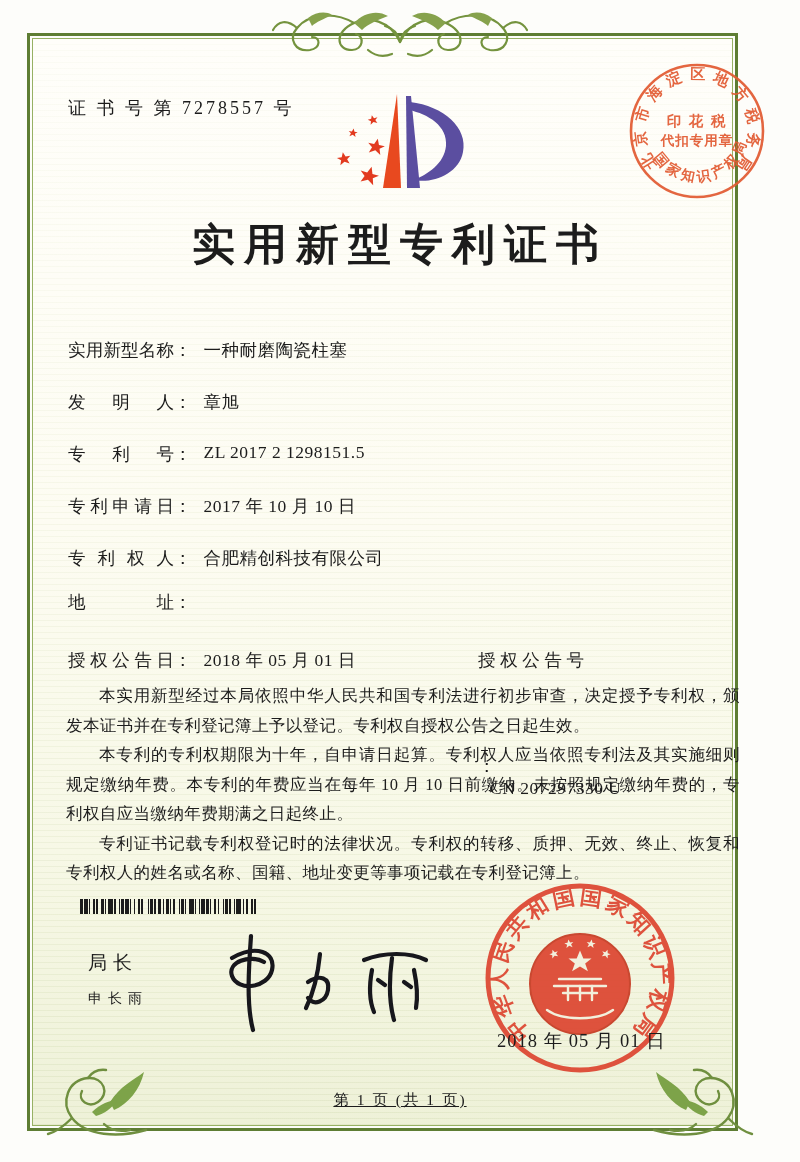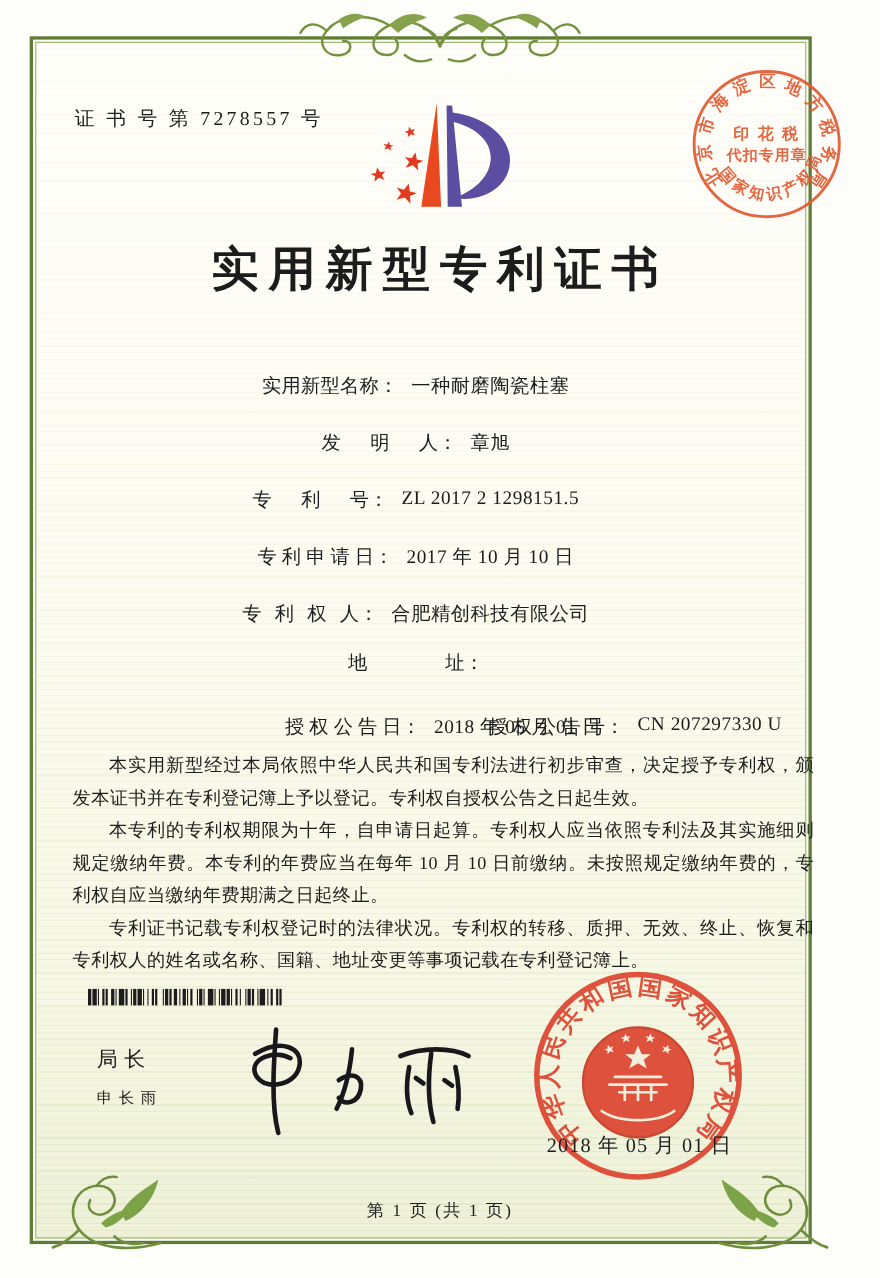--- a/index.html
+++ b/index.html
@@ -31,43 +31,43 @@
   .orn-br{left:650px;top:1068px;width:104px;height:76px;transform:scaleX(-1);}
   
   .cert-no{position:absolute;left:68px;top:96px;font-size:18px;letter-spacing:3px;z-index:6;}
   .logo{position:absolute;left:322px;top:70px;width:156px;height:142px;z-index:6;}
   .tax-stamp{position:absolute;left:612px;top:46px;width:170px;height:170px;z-index:7;opacity:.93;}
   .title{
     position:absolute;left:0;top:216px;width:100%;text-align:center;
     font-size:43px;font-weight:bold;letter-spacing:9px;z-index:6;
   }
   
-  .row{position:absolute;left:68px;width:620px;font-size:17.5px;display:flex;align-items:flex-start;z-index:6;justify-content:center;}
+  .row{position:absolute;left:68px;width:620px;font-size:17.5px;display:flex;align-items:flex-start;z-index:6;}
   .lbl{display:inline-block;width:106px;text-align:justify;text-align-last:justify;flex:0 0 106px;}
   .colon{flex:0 0 17px;}
   .val{letter-spacing:.5px;white-space:nowrap;margin-left:12px;}
   .val-wrap{white-space:normal;width:485px;line-height:1.72;}
   .row-split{left:68px;width:670px;}
-  .pair2{position:absolute;left:376px;top:0;display:flex;}
+  .pair2{position:absolute;left:410px;top:0;display:flex;flex-direction:column;}
   
   .body-text{position:absolute;left:66px;top:681px;width:674px;z-index:6;}
   .body-text p{
     margin:0;text-indent:2em;font-size:16.5px;line-height:29.5px;
     text-align:justify;letter-spacing:.4px;
   }
   
   .barcode{position:absolute;left:80px;top:899px;height:15px;z-index:6;font-size:0;}
   .barcode i{display:inline-block;height:15px;}
   .barcode .b{background:#1c1c1c;}
   .sig-title{position:absolute;left:88px;top:950px;font-size:19px;letter-spacing:6px;z-index:6;}
   .sig-name{position:absolute;left:88px;top:990px;font-size:14px;letter-spacing:6px;z-index:6;}
   .signature{position:absolute;left:196px;top:924px;width:260px;height:118px;z-index:7;}
   .seal{position:absolute;left:482px;top:880px;width:196px;height:196px;z-index:6;opacity:.92;}
   .seal-date{position:absolute;left:497px;top:1028px;font-size:18.5px;letter-spacing:1px;z-index:8;}
-  .footer{position:absolute;left:0;top:1090px;width:100%;text-align:center;font-size:15.5px;letter-spacing:2px;z-index:6;}
+  .footer{position:absolute;left:0;top:1090px;width:100%;text-align:center;font-size:15.5px;letter-spacing:2px;z-index:6;text-decoration:underline;}
 </style>
 </head>
 <body>
 
 <div class="page">
 
   <div class="frame">
     <div class="frame-inner">
       <div class="texture"></div>
     </div>

